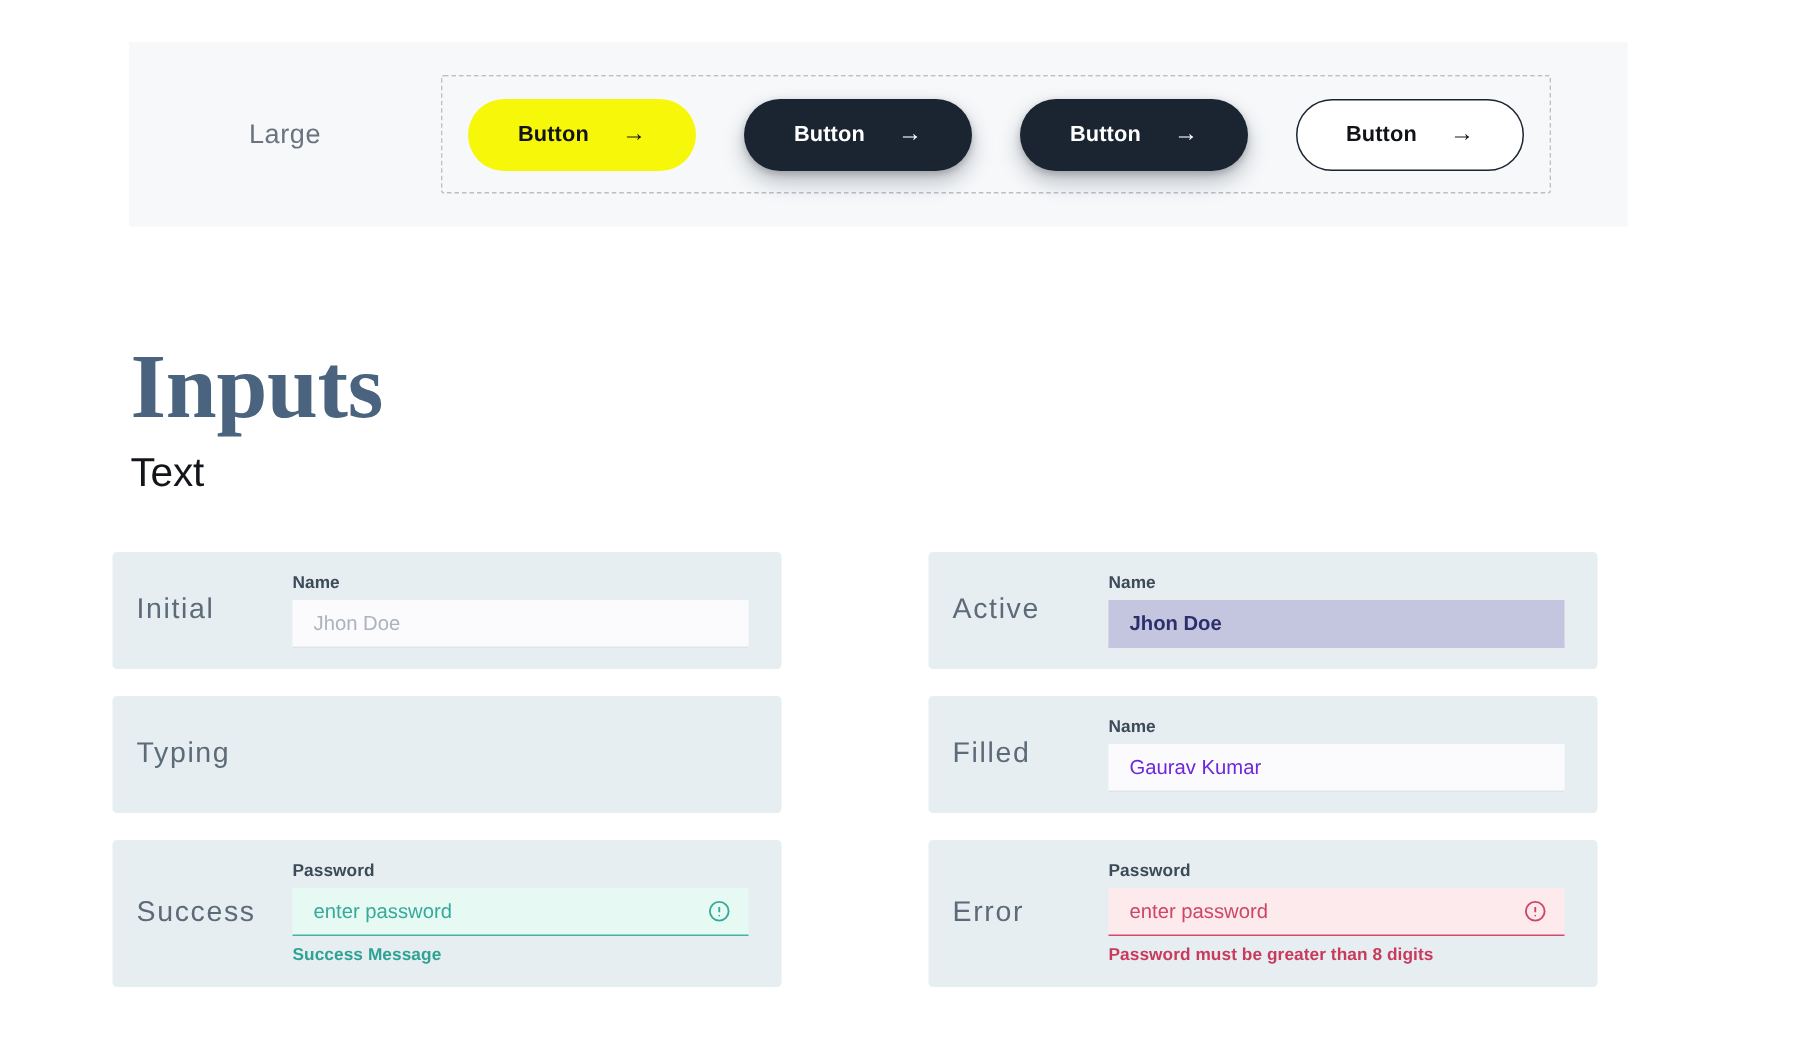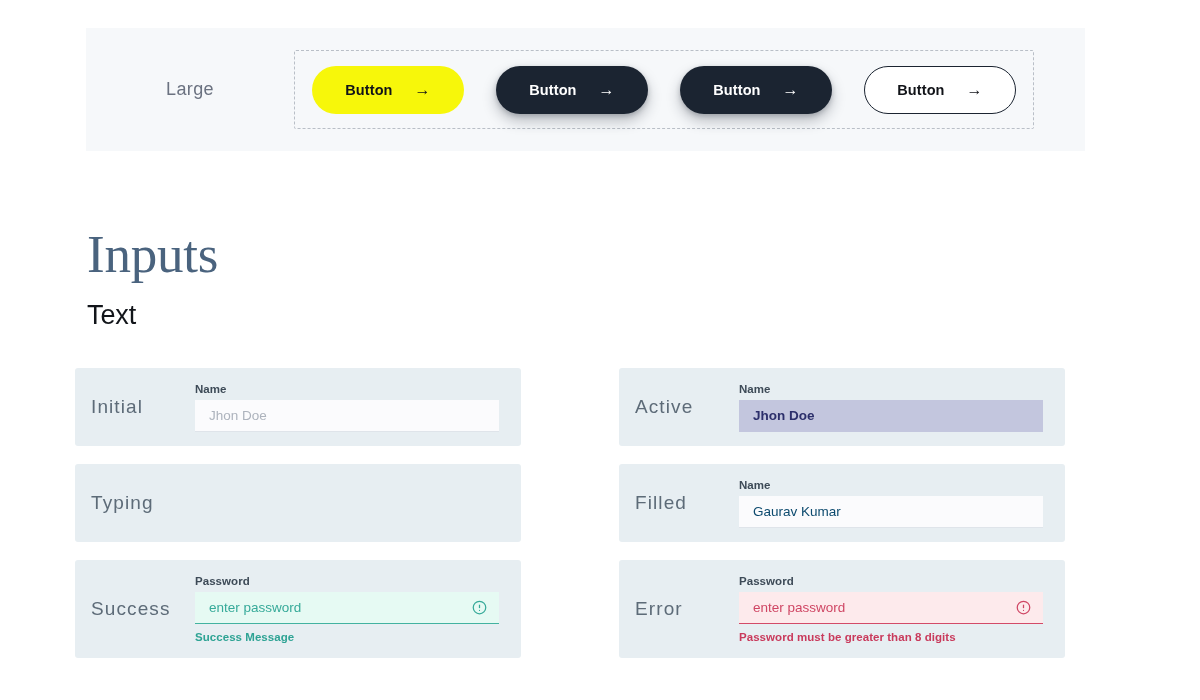--- a/index.html
+++ b/index.html
@@ -75,22 +75,22 @@
   .btn-outline {
     background: #ffffff; color: #111318;
     border: 1.6px solid #1b2431;
   }
 
   
   .h-inputs {
     position: absolute;
     left: 87px; top: 228px;
     font-family: "Liberation Serif", serif;
-    font-size: 53px;
-    font-weight: 400;
+    font-size: 61px;
+    font-weight: 700;
     color: #4a637e;
     letter-spacing: -0.2px;
     line-height: 1;
   }
   .h-text {
     position: absolute;
     left: 87px; top: 300px;
     font-size: 27px;
     font-weight: 400;
     color: #12151a;
@@ -151,21 +151,21 @@
   .st-initial  { background: #fbfbfd; border-bottom: 1.5px solid #dfe4ea; }
   .st-initial .input-text { color: #adb3bd; }
 
   .st-active   { background: #c3c6de; border-bottom: 1.5px solid #c3c6de; }
   .st-active .input-text { color: #2c2f6b; font-weight: 700; }
 
   .st-typing   { background: #c3c6de; border-bottom: 2px solid #52559b; }
   .st-typing .input-text { color: #3b3f86; font-weight: 700; }
 
   .st-filled   { background: #fbfbfd; border-bottom: 1.5px solid #dfe4ea; }
-  .st-filled .input-text { color: #0c4a6e; }
+  .st-filled .input-text { color: #6d28d9; }
 
   .st-success  { background: #e6faf3; border-bottom: 1.5px solid #43b2a0; }
   .st-success .input-text { color: #36aa99; }
 
   .st-error    { background: #fdeaec; border-bottom: 1.5px solid #d34a68; }
   .st-error .input-text { color: #cf4664; }
 
   .helper {
     font-size: 11.5px;
     font-weight: 700;

